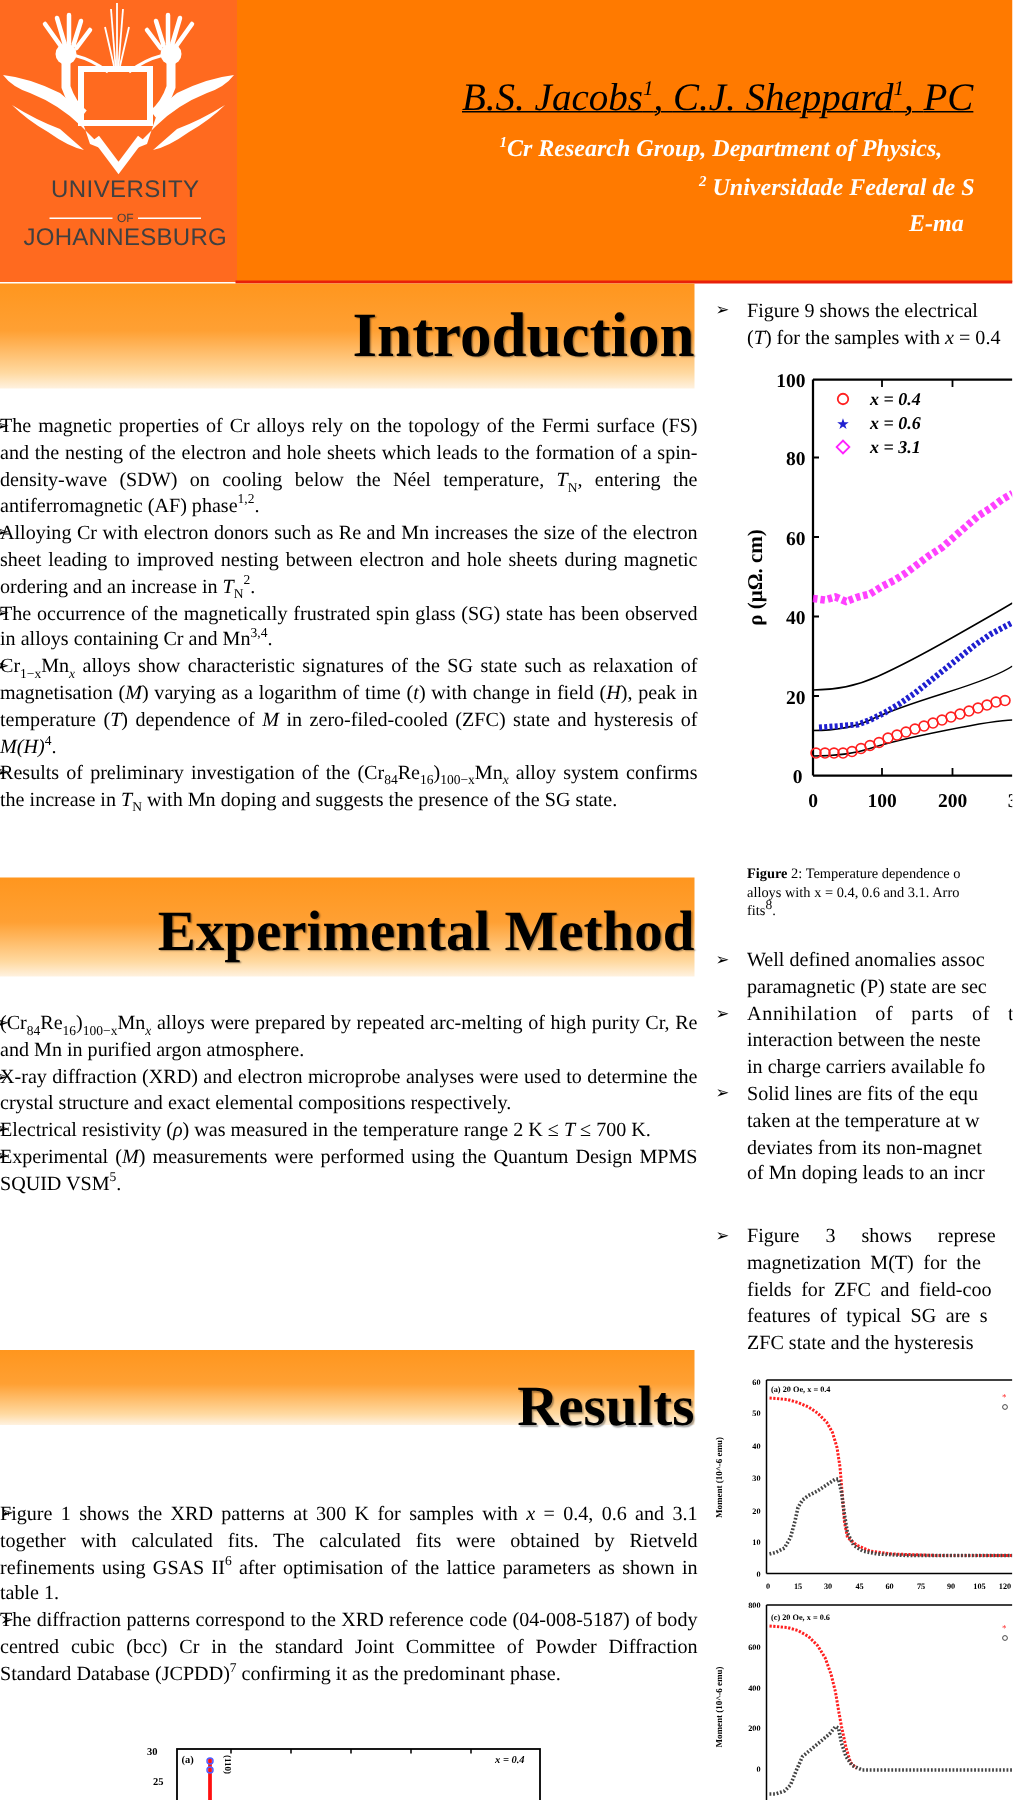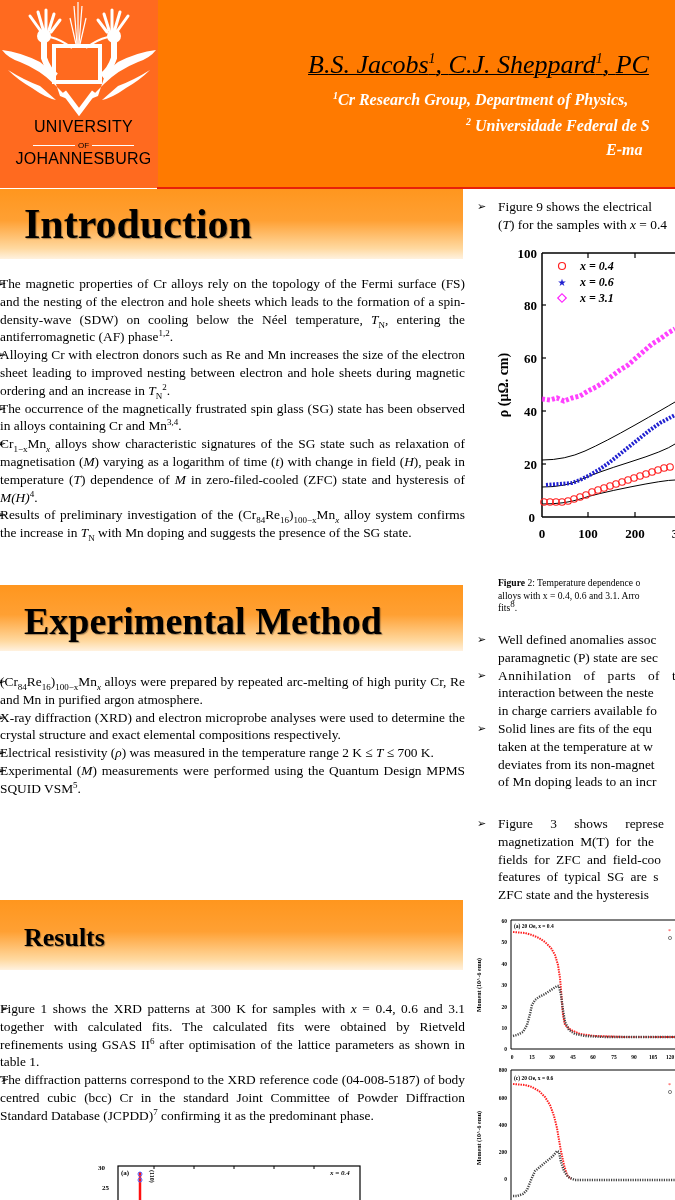--- a/index.html
+++ b/index.html
@@ -4,39 +4,39 @@
 <style>
   * { margin: 0; padding: 0; box-sizing: border-box; }
   html, body { width: 675px; height: 1200px; overflow: hidden; background: #ffffff; }
   body { font-family: "Liberation Serif", "DejaVu Serif", serif; color: #000; position: relative; }
 
   
   .header { position: absolute; left: 0; top: 0; width: 675px; height: 188px; background: #ff7a00; }
   .header-line { position: absolute; left: 157px; top: 187px; width: 518px; height: 2px; background: #e8200a; }
   .logo { position: absolute; left: 0; top: 0; width: 158px; height: 188px; background: #ff6a1f; }
   .logo svg { position: absolute; left: 0; top: 0; }
-  .logo-text { position: absolute; left: 0; width: 167px; text-align: center; color: #000000; font-family: "Liberation Sans", "DejaVu Sans", sans-serif; }
+  .logo-text { position: absolute; left: 0; width: 167px; text-align: center; color: #404040; font-family: "Liberation Sans", "DejaVu Sans", sans-serif; }
   .logo-uni { top: 118px; font-size: 16px; letter-spacing: 0.3px; }
   .logo-of { top: 141px; font-size: 8px; }
   .logo-of::before, .logo-of::after { content: ""; display: inline-block; width: 42px; height: 1px; background: #fff; vertical-align: middle; margin: 0 3px; }
   .logo-jhb { top: 150px; font-size: 16px; letter-spacing: 0.2px; }
 
   .title { position: absolute; left: 375px; top: 6px; font-size: 28px; font-weight: bold; color: #fff; white-space: nowrap; }
   .authors { position: absolute; left: 308px; top: 50px; font-size: 26px; font-style: italic; color: #000000; white-space: nowrap; text-decoration: underline; text-decoration-thickness: 1px; }
   .authors sup { font-size: 14px; }
   .aff1 { position: absolute; left: 333px; top: 91px; font-size: 16px; font-style: italic; font-weight: bold; color: #fff; white-space: nowrap; }
   .aff1 sup, .aff2 sup { font-size: 10px; }
   .aff2 { position: absolute; left: 466px; top: 117px; font-size: 16px; font-style: italic; font-weight: bold; color: #fff; white-space: nowrap; }
   .email { position: absolute; left: 606px; top: 141px; font-size: 16px; font-style: italic; font-weight: bold; color: #fff; white-space: nowrap; }
 
   
-  .banner { position: absolute; left: 0; width: 463px; background: linear-gradient(to bottom, #ff961e 0%, #ffa033 45%, #ffd9a0 85%, #fff2e0 100%); text-align: left; font-weight: bold; color: #000; text-shadow: 1px 1px 1px rgba(0,0,0,0.35); padding-left: 24px; }
+  .banner { position: absolute; left: 0; width: 463px; background: linear-gradient(to bottom, #ff961e 0%, #ffa033 45%, #ffd9a0 85%, #fff2e0 100%); text-align: right; font-weight: bold; color: #000; text-shadow: 1px 1px 1px rgba(0,0,0,0.35); padding-left: 24px; }
   .banner-intro { top: 189px; height: 70px; font-size: 42px; line-height: 70px; }
   .banner-method { top: 585px; height: 66px; font-size: 38px; line-height: 72px; }
-  .banner-results { top: 900px; height: 70px; font-size: 26px; line-height: 76px; }
+  .banner-results { top: 900px; height: 50px; font-size: 38px; line-height: 76px; }
 
   
   .bullets { position: absolute; left: 0; width: 465px; list-style: none; font-size: 13.4px; line-height: 17.8px; text-align: justify; }
   .bullets li { position: relative; }
   .bullets li::before { content: "\27A2"; position: absolute; left: -3px; top: 0; font-size: 11px; font-family: "DejaVu Sans", sans-serif; }
   .intro-list { top: 275px; }
   .method-list { top: 673px; }
   .results-list { top: 1000px; }
   .results-list li::before { content: "\27A2"; left: 0; }
   sub, sup { font-size: 9px; line-height: 0; }

